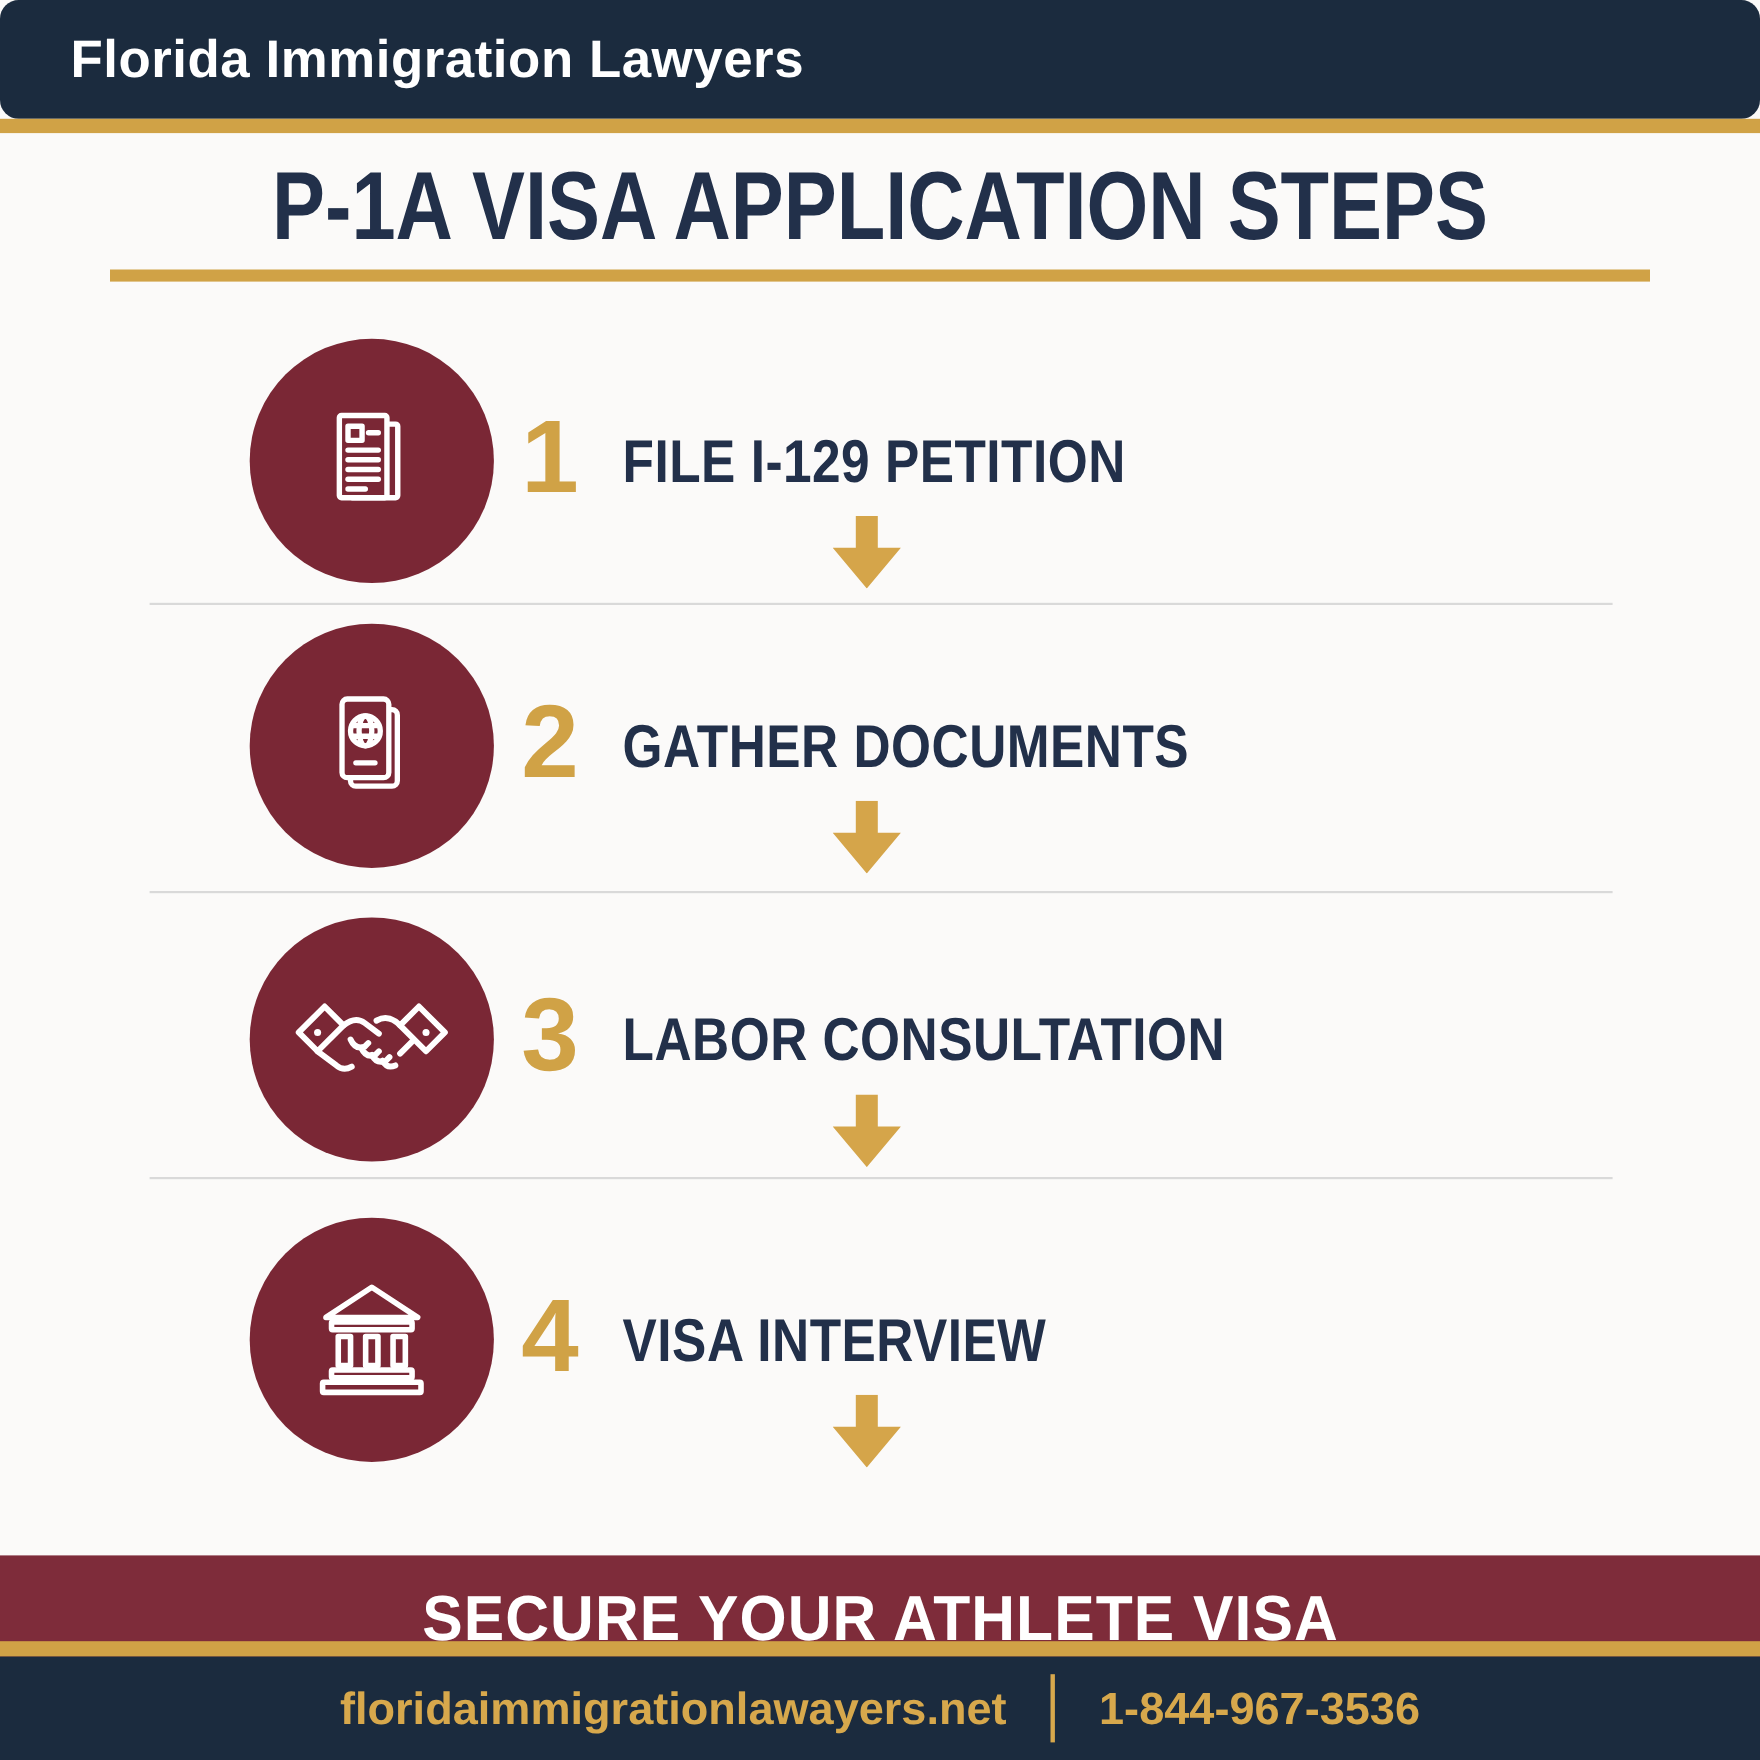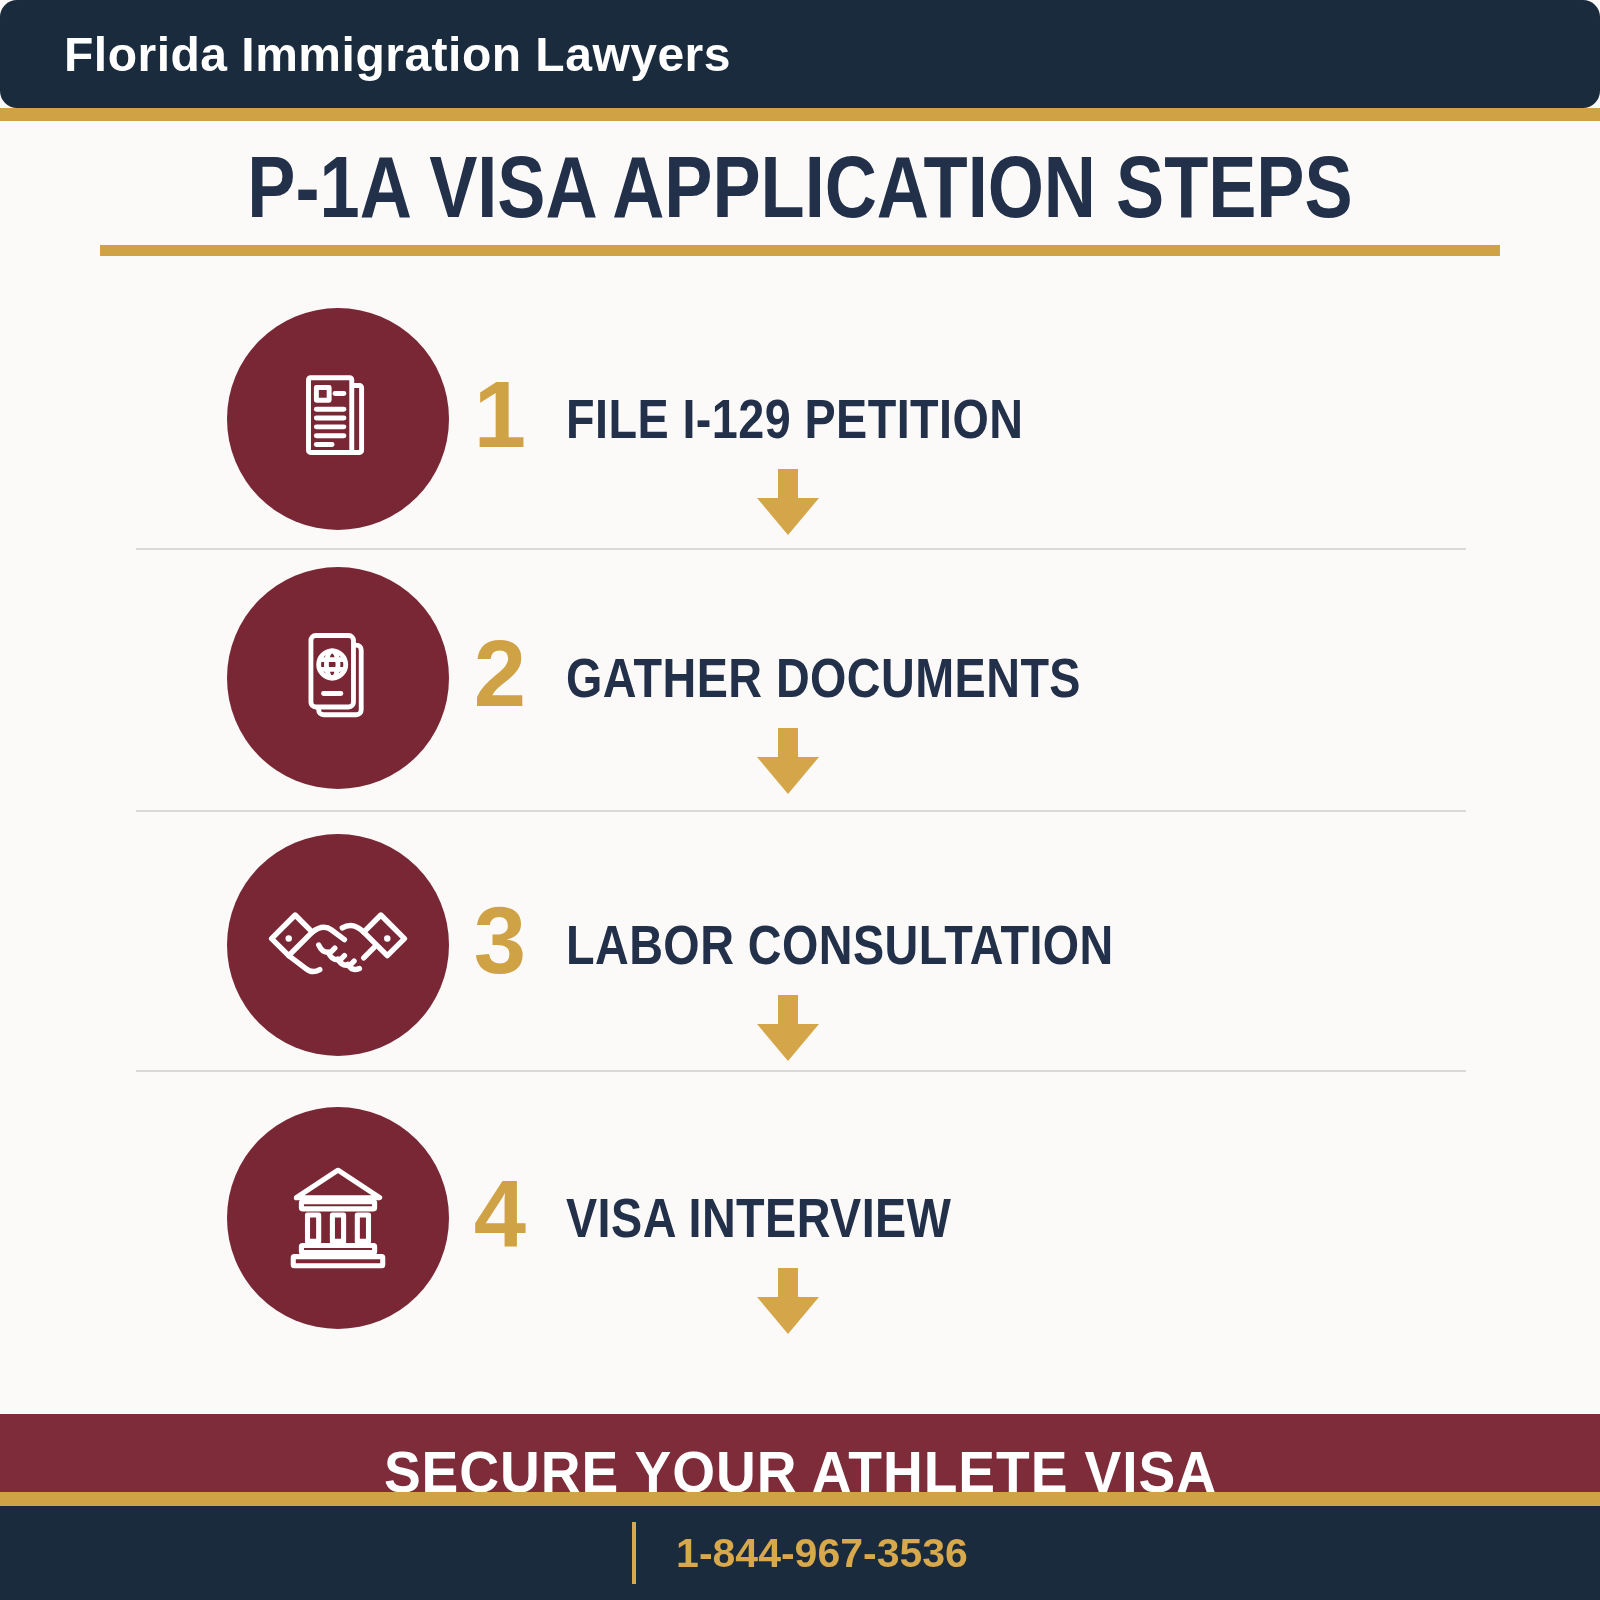--- a/index.html
+++ b/index.html
@@ -160,17 +160,18 @@
       <polygon points="21,0 41,0 41,29 62,29 31,66 0,29 21,29"></polygon>
     </svg>
   </section>
 
   <div class="banner">
     <div class="banner-text">SECURE YOUR ATHLETE VISA</div>
   </div>
   <div class="stripe stripe-bottom"></div>
 
   <div class="footer">
+    <div class="footer-item">floridaimmigrationlawayers.net</div>
     <div class="footer-sep"></div>
     <div class="footer-item">1-844-967-3536</div>
   </div>
 
 </div>
 
 </body></html>

